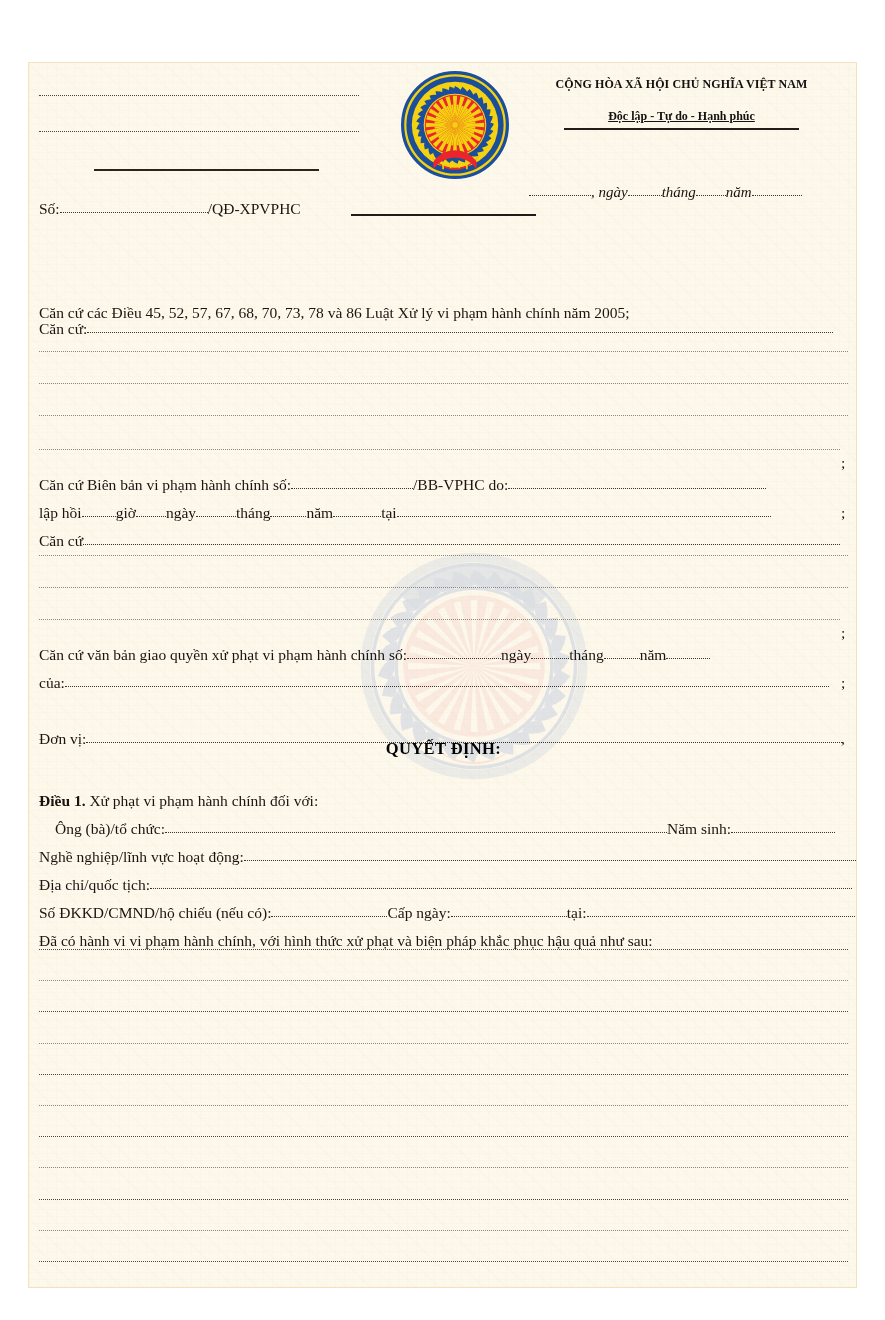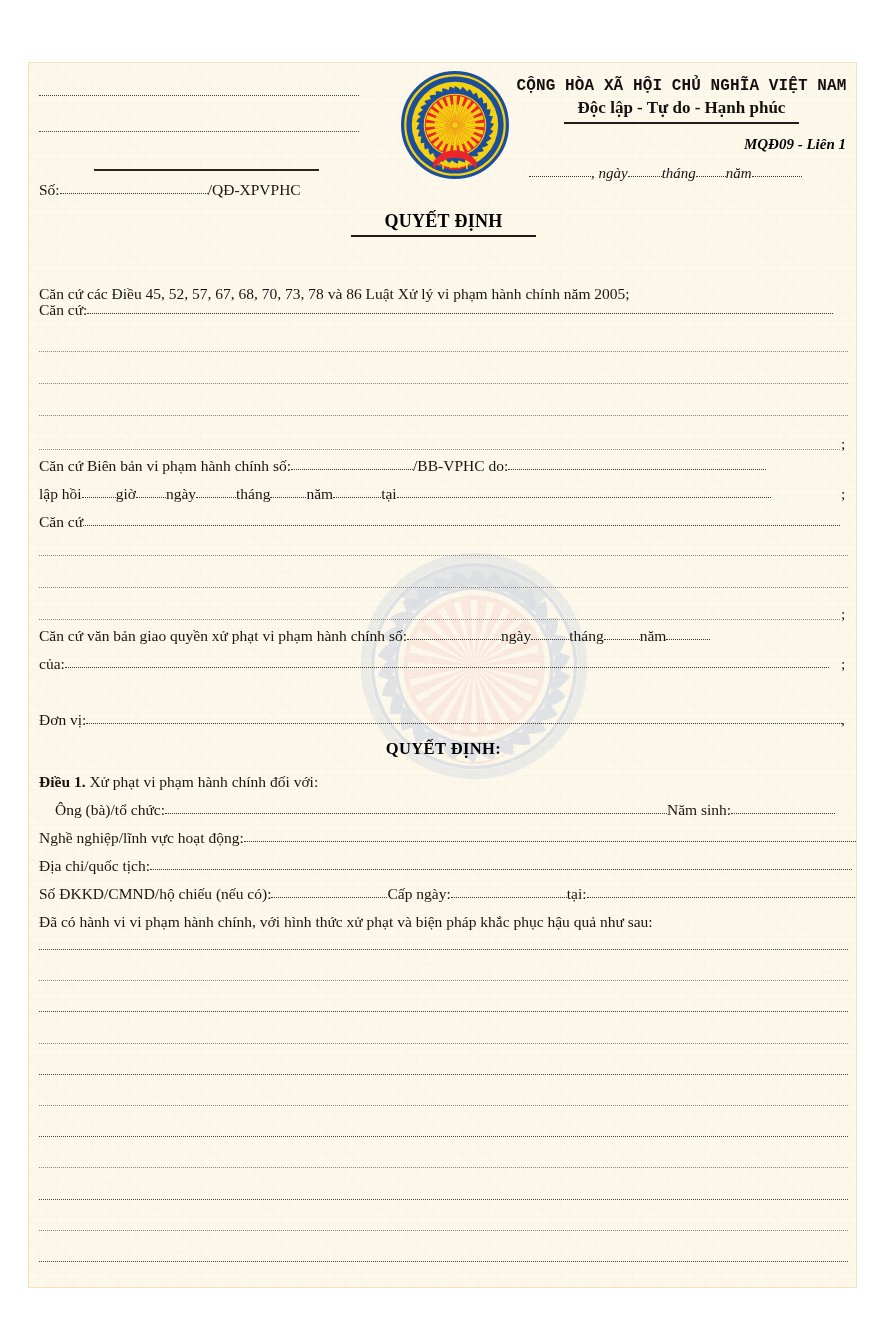--- a/index.html
+++ b/index.html
@@ -37,21 +37,21 @@
     pointer-events: none;
   }
   
   #content {
     position: absolute;
     left: 0; top: 0; right: 0; bottom: 0;
     padding: 0;
   }
 
   
-  .t  { font-size: 15.5px; color: #1a1410; white-space: nowrap; }
+  .t  { font-size: 15.5px; color: #1a1410; white-space: nowrap; margin-top: 19px; }
   .b  { font-weight: bold; text-align: center; }
   .i  { font-style: italic; }
 
   
   .dots {
     display: inline-block;
     vertical-align: baseline;
     border-bottom: 1.5px dotted #3a332c;
     height: 12px;
     margin-bottom: 1px;
@@ -66,22 +66,22 @@
   .solidrule {
     position: absolute;
     border-bottom: 2px solid #2a241e;
     height: 0;
   }
 
   
   #hdr-left  { position: absolute; left: 10px; top: 22px; width: 330px; }
   #hdr-right { position: absolute; left: 480px; top: 14px; width: 345px; text-align: center; }
 
-  .nat1 { font-size: 16px; font-weight: bold; letter-spacing: .1px; color: #141010; font-family: Liberation Mono, monospace; }
-  .nat2 { font-size: 17px; font-weight: bold; color: #141010; margin-top: 3px; }
+  .nat1 { font-size: 12px; font-weight: bold; letter-spacing: .1px; color: #141010; }
+  .nat2 { font-size: 12px; font-weight: bold; color: #141010; margin-top: 17px; text-decoration: underline; }
   .natrule { width: 235px; height: 0; border-bottom: 2px solid #221c18; margin: 4px auto 0 auto; }
   .mqd { font-size: 15px; font-weight: bold; font-style: italic; text-align: right; margin-top: 12px; padding-right: 8px; }
 
   .titleline1 { font-size: 18px; font-weight: bold; letter-spacing: .3px; }
   .titleline2 { font-size: 16.5px; font-weight: bold; margin-top: 2px; }
   .titlerule  { width: 185px; height: 0; border-bottom: 2px solid #221c18; margin: 3px auto 0 auto; }
 
   .decide { font-size: 16.5px; font-weight: bold; letter-spacing: .4px; }
 </style>
 </head>
@@ -284,29 +284,27 @@
           <path d="M 108 168 L 108 180"></path>
           <path d="M 122 172 L 122 182"></path>
         </g>
         <path d="M 40 128 A 62 62 0 0 0 160 128 L 160 150 A 62 62 0 0 1 40 150 Z" fill="#1b4e9b" opacity="0"></path>
       </svg>
 
       <div id="hdr-right">
         <div class="nat1">CỘNG HÒA XÃ HỘI CHỦ NGHĨA VIỆT NAM</div>
         <div class="nat2">Độc lập - Tự do - Hạnh phúc</div>
         <div class="natrule"></div>
-        <div class="mqd">MQĐ09 - Liên 1</div>
       </div>
 
       <div class="t i" style="position:absolute; left:500px; top:102px; font-size:15px;">
         <span class="dots" style="width:62px;"></span><span>, ngày</span><span class="dots" style="width:34px;"></span><span>tháng</span><span class="dots" style="width:30px;"></span><span>năm</span><span class="dots" style="width:50px;"></span>
       </div>
 
       <div style="position:absolute; left:0; top:148px; width:829px; text-align:center;">
-        <div class="titleline1">QUYẾT ĐỊNH</div>
         <div class="titlerule"></div>
       </div>
 
       <div class="t" style="position:absolute; left:10px; top:222px;">Căn cứ các Điều 45, 52, 57, 67, 68, 70, 73, 78 và 86 Luật Xử lý vi phạm hành chính năm 2005;</div>
 
       <div class="t" style="position:absolute; left:10px; top:238px;">
         <span>Căn cứ:</span><span class="dots" style="width:746px;"></span>
       </div>
       <div class="fullline pale" style="left:10px; top:288px; width:809px;"></div>
       <div class="fullline pale" style="left:10px; top:320px; width:809px;"></div>

